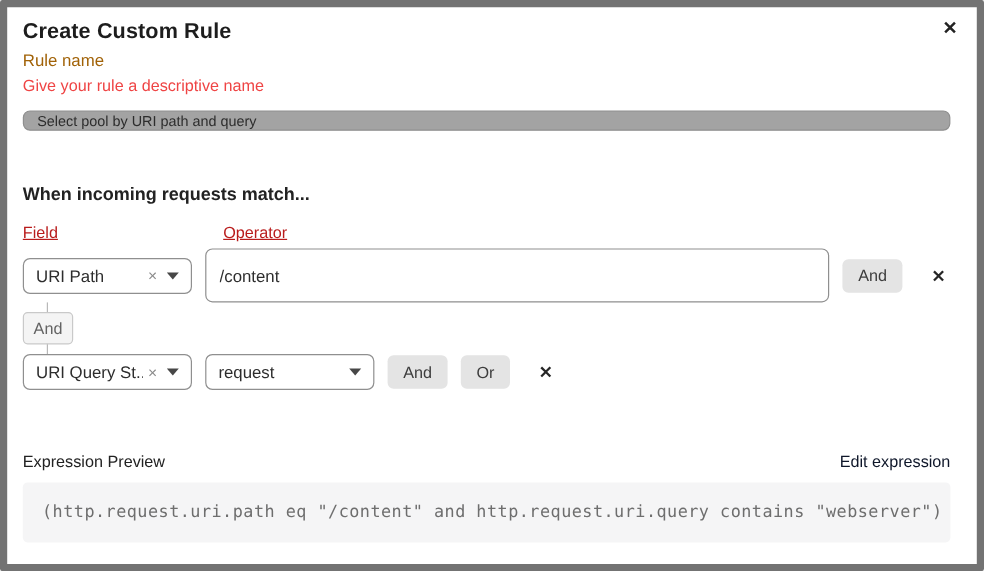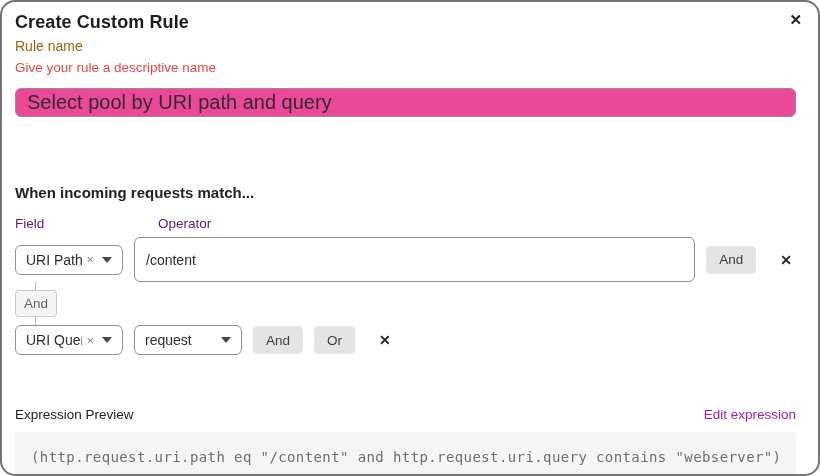--- a/index.html
+++ b/index.html
@@ -5,22 +5,22 @@
   * { box-sizing: border-box; margin: 0; padding: 0; }
   html, body {
     font-family: "Liberation Sans", sans-serif;
     background: #fff;
   }
   .dialog {
     position: relative;
     width: 820px;
     height: 476px;
     background: #ffffff;
-    border: 2px solid #737373;
-    border-radius: 15px;
+    border: 6px solid #737373;
+    border-radius: 2px;
     padding: 0 22px 0 13px;
     overflow: hidden;
   }
 
   
   .dialog-header {
     margin-top: 10px;
     display: flex;
     align-items: flex-start;
     justify-content: space-between;
@@ -52,48 +52,49 @@
     color: #a16207;
   }
   .field-helper {
     margin-top: 6px;
     font-size: 13.5px;
     color: #ef4444;
   }
   .text-input {
     display: block;
     width: 100%;
-    height: 29px;
+    height: 17px;
     margin-top: 13px;
     border: 1px solid #8f8f8f;
     border-radius: 6px;
     padding: 0 11px;
     font-family: "Liberation Sans", sans-serif;
-    font-size: 20px;
+    font-size: 12px;
     color: #2d2d2d;
-    background: #ec4899;
+    background: #a3a3a3;
     outline: none;
   }
 
   
   .section-heading {
-    margin-top: 67px;
+    margin-top: 45px;
     font-size: 15px;
     font-weight: 700;
     color: #222;
   }
   .columns-row {
     margin-top: 15px;
     display: flex;
     gap: 11px;
     font-size: 13.5px;
-    color: #4c1d95;
+    color: #b91c1c;
+    text-decoration: underline;
   }
   .col-field { width: 132px; }
-  .col-operator { width: 132px; }
+  .col-operator { width: 132px; margin-left: 24px; }
   .col-value { flex: 1; }
 
   .condition-row {
     margin-top: 6px;
     display: flex;
     align-items: center;
     gap: 11px;
   }
   .select-box {
     display: flex;
@@ -101,21 +102,21 @@
     height: 30px;
     border: 1px solid #8f8f8f;
     border-radius: 6px;
     padding: 0 10px;
     background: #fff;
     font-size: 14px;
     color: #2d2d2d;
     cursor: pointer;
     flex: 0 0 auto;
   }
-  .select-box.w-field, .select-box.w-operator { width: 108px; }
+  .select-box.w-field, .select-box.w-operator { width: 141px; }
   .select-box .select-value {
     flex: 1;
     white-space: nowrap;
     overflow: hidden;
   }
   .clear-x {
     font-size: 13px;
     color: #8a8a8a;
     margin: 0 8px 0 4px;
     line-height: 1;
@@ -199,21 +200,21 @@
     display: flex;
     align-items: flex-end;
     justify-content: space-between;
   }
   .preview-label {
     font-size: 13.5px;
     color: #222;
   }
   .edit-link {
     font-size: 13.5px;
-    color: #a21caf;
+    color: #0f172a;
     text-decoration: none;
     cursor: pointer;
   }
   .code-block {
     margin-top: 10px;
     background: #f5f5f6;
     border-radius: 4px;
     padding: 17px 16px;
     font-family: "DejaVu Sans Mono", "Liberation Mono", monospace;
     font-size: 14px;

